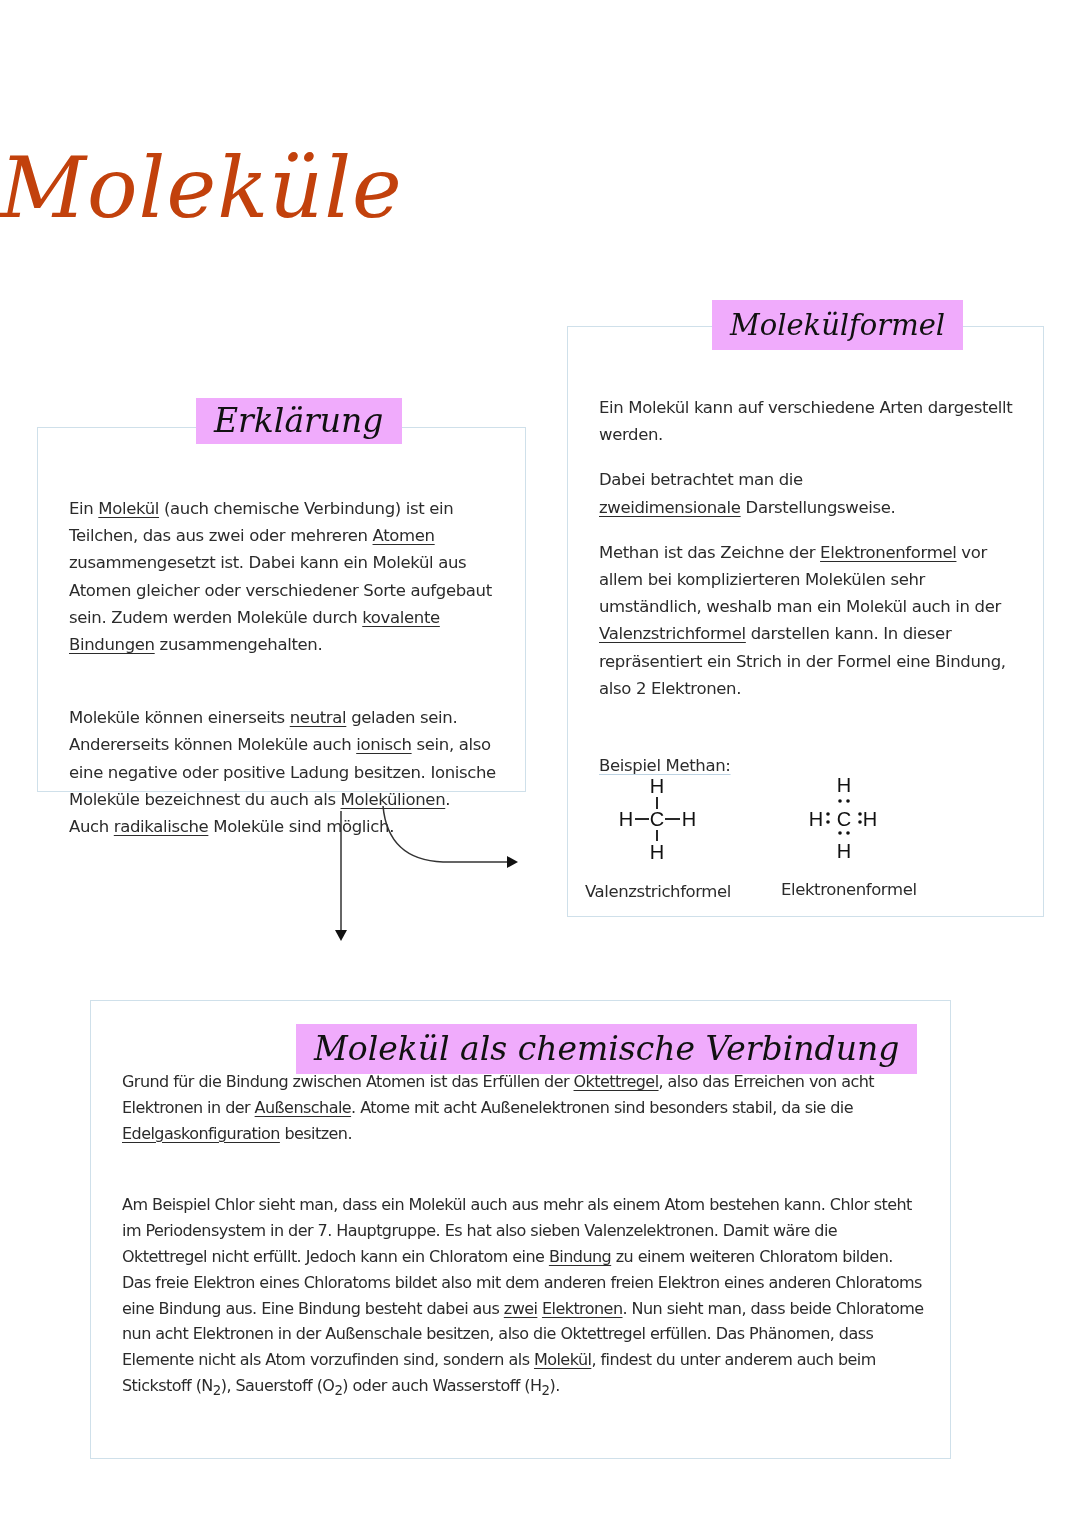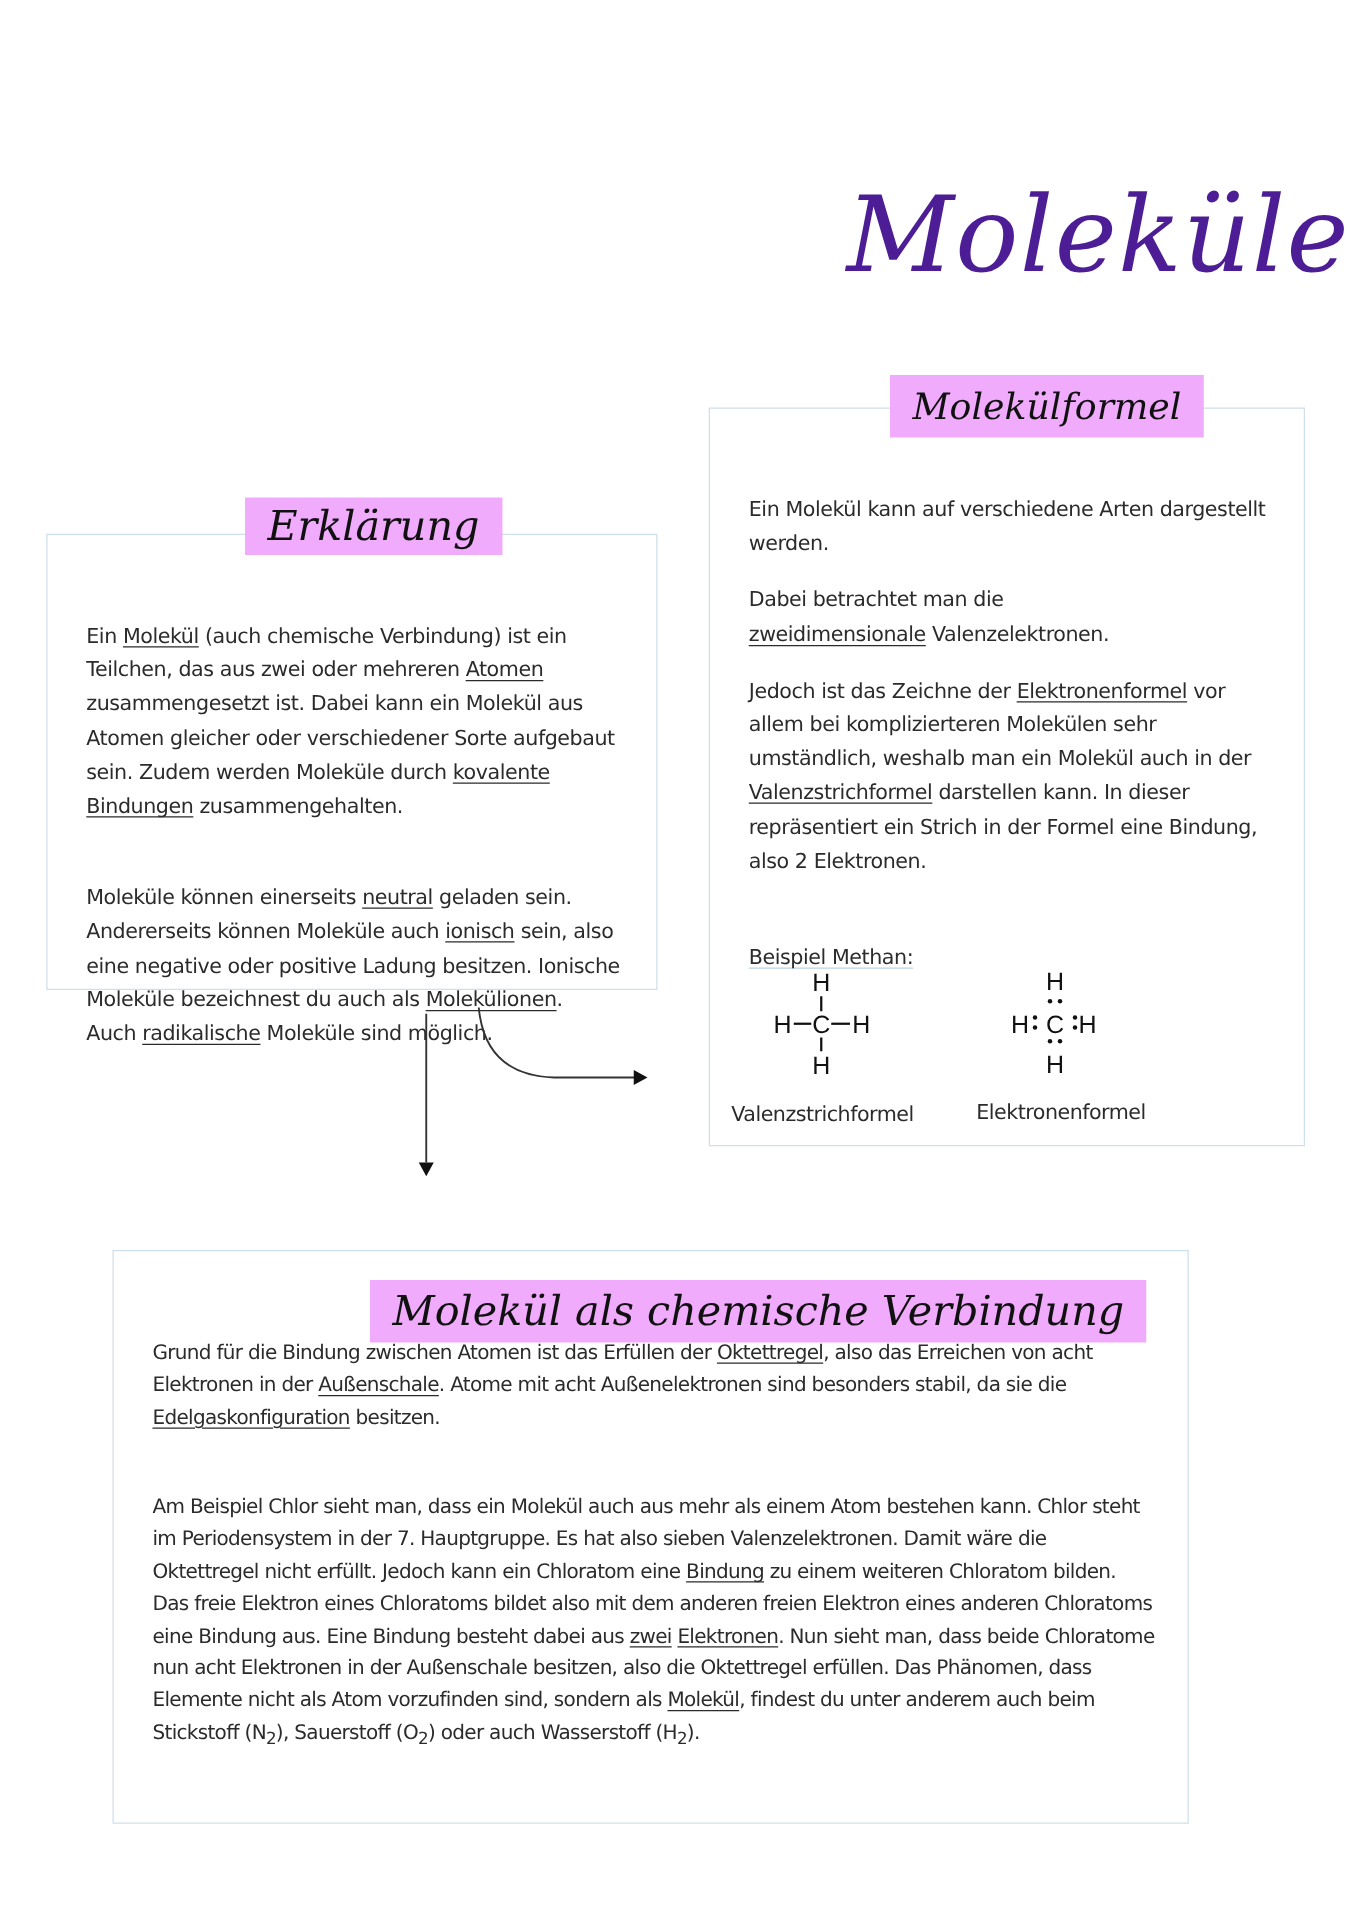--- a/index.html
+++ b/index.html
@@ -13,26 +13,26 @@
       position: relative;
       overflow: hidden;
       font-family: "DejaVu Sans", sans-serif;
       color: #2a2a2a;
     }
     .title {
       position: absolute;
       left: 0;
       width: 1080px;
       top: 128px;
-      text-align: right;
+      text-align: left;
       font-family: "DejaVu Serif", serif;
       font-style: italic;
       font-size: 84px;
       line-height: 120px;
-      color: #4c1d95;
+      color: #c2410c;
       letter-spacing: 1px;
     }
     .box {
       position: absolute;
       border: 1.5px solid #cfe0ea;
       box-sizing: border-box;
       background: #fff;
     }
     .box-heading {
       position: absolute;
@@ -105,22 +105,22 @@
 <div id="body-erklaerung" class="box-body">
   <p><span>Ein </span><span class="u">Molekül</span><span> (auch chemische Verbindung) ist ein Teilchen, das aus zwei oder mehreren </span><span class="u">Atomen</span><span>  zusammengesetzt ist. Dabei kann ein Molekül aus Atomen gleicher oder verschiedener Sorte aufgebaut sein. Zudem werden Moleküle durch </span><span class="u">kovalente Bindungen</span><span> zusammengehalten.</span></p>
   <div class="gap"></div>
   <p><span>Moleküle können einerseits </span><span class="u">neutral</span><span> geladen sein.</span><br><span>Andererseits können Moleküle auch </span><span class="u">ionisch</span><span> sein, also eine negative oder positive Ladung besitzen. Ionische Moleküle bezeichnest du auch als </span><span class="u">Molekülionen</span><span>.</span><br><span>Auch </span><span class="u">radikalische</span><span> Moleküle sind möglich.</span></p>
 </div>
 
 <div id="box-formel" class="box"></div>
 <div id="heading-formel" class="box-heading">Molekülformel</div>
 <div id="body-formel" class="box-body">
   <p style="width:420px">Ein Molekül kann auf verschiedene Arten dargestellt werden.</p>
-  <p style="width:350px"><span>Dabei betrachtet man die </span><span class="u">zweidimensionale</span><span> Valenzelektronen.</span></p>
-  <p><span>Jedoch ist das Zeichne der </span><span class="u">Elektronenformel</span><span> vor allem bei komplizierteren Molekülen sehr umständlich, weshalb man ein Molekül auch in der </span><span class="u">Valenzstrichformel</span><span> darstellen kann. In dieser repräsentiert ein Strich in der Formel eine Bindung, also 2 Elektronen.</span></p>
+  <p style="width:350px"><span>Dabei betrachtet man die </span><span class="u">zweidimensionale</span><span> Darstellungsweise.</span></p>
+  <p><span>Methan ist das Zeichne der </span><span class="u">Elektronenformel</span><span> vor allem bei komplizierteren Molekülen sehr umständlich, weshalb man ein Molekül auch in der </span><span class="u">Valenzstrichformel</span><span> darstellen kann. In dieser repräsentiert ein Strich in der Formel eine Bindung, also 2 Elektronen.</span></p>
   <div style="height:14px"></div>
   <p><span class="u-blue">Beispiel Methan:</span></p>
 </div>
 
 <svg class="arrows" width="1080" height="1527" style="pointer-events:none">
   <g font-family="Liberation Sans, sans-serif" font-size="20" fill="#111" text-anchor="middle">
     <text x="657" y="793">H</text>
     <line x1="657" y1="797" x2="657" y2="809" stroke="#111" stroke-width="1.8"></line>
     <text x="626" y="826">H</text>
     <line x1="635" y1="819" x2="649" y2="819" stroke="#111" stroke-width="1.8"></line>

